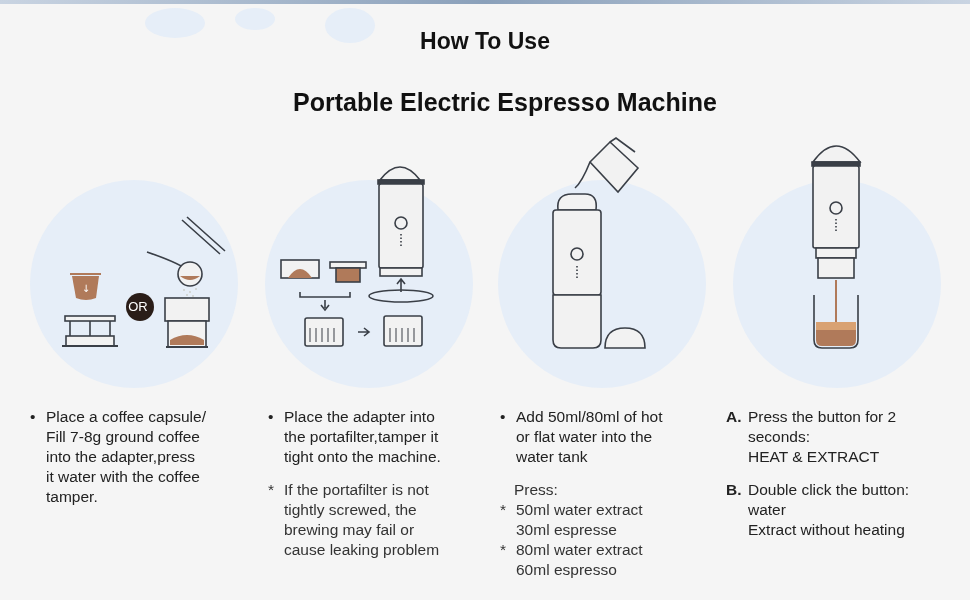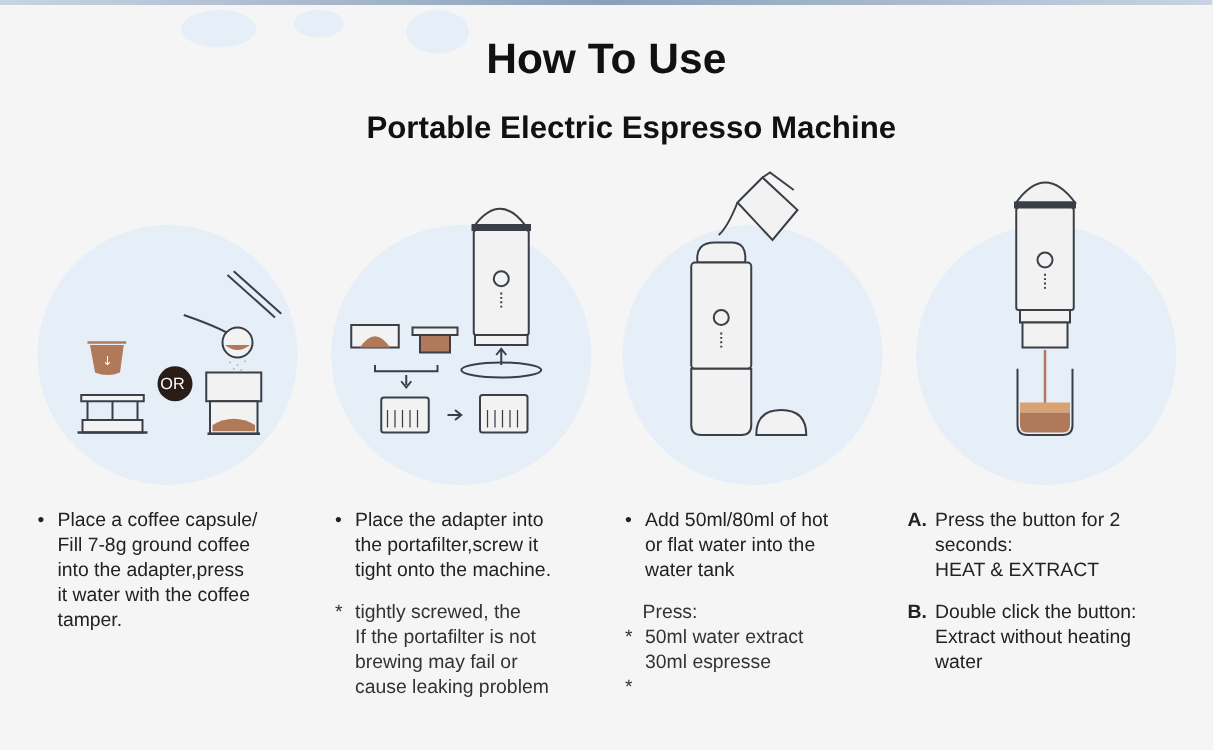--- a/index.html
+++ b/index.html
@@ -1,20 +1,20 @@
 <!DOCTYPE html>
 <html><head>
 <meta charset="utf-8">
 <style>
   html,body{margin:0;padding:0;}
   body{width:970px;height:600px;background:#f5f5f5;position:relative;overflow:hidden;font-family:"Liberation Sans",sans-serif;color:#1a1a1a;}
   .topbar{position:absolute;left:0;top:0;width:970px;height:4px;background:linear-gradient(90deg,#c9d4e2,#8aa0ba,#c9d4e2);}
   .blob{position:absolute;background:#e6eef8;border-radius:50%;}
   .title{position:absolute;left:0;width:970px;text-align:center;font-weight:bold;color:#111;}
-  .t1{top:28px;font-size:34px;}
+  .t1{top:28px;font-size:23px;}
   .t2{top:88px;font-size:25px;padding-left:20px;}
   .circle{position:absolute;width:208px;height:208px;border-radius:50%;background:#e6eef8;top:180px;}
   svg.ill{position:absolute;overflow:visible;}
   .text{position:absolute;font-size:15.5px;line-height:20px;color:#222;}
   .bul{display:flex;}
   .bul .m{width:16px;flex:0 0 16px;}
   .note{color:#333;font-weight:normal;}
   .lbl{font-weight:bold;width:22px;flex:0 0 22px;}
 </style>
 </head>
@@ -138,29 +138,29 @@
       <div>tamper.</div>
     </div>
   </div>
 </div>
 
 <div class="text" style="left:268px;top:407px;width:210px;">
   <div class="bul">
     <span class="m">•</span>
     <div>
       <div>Place the adapter into</div>
-      <div>the portafilter,screw it</div>
+      <div>the portafilter,tamper it</div>
       <div>tight onto the machine.</div>
     </div>
   </div>
   <div class="bul note" style="margin-top:13px;">
     <span class="m">*</span>
     <div>
+      <div>If the portafilter is not</div>
       <div>tightly screwed, the</div>
-      <div>If the portafilter is not</div>
       <div>brewing may fail or</div>
       <div>cause leaking problem</div>
     </div>
   </div>
 </div>
 
 <div class="text" style="left:500px;top:407px;width:210px;">
   <div class="bul">
     <span class="m">•</span>
     <div>
@@ -172,33 +172,37 @@
   <div class="note" style="margin-top:13px;padding-left:14px;">Press:</div>
   <div class="bul note">
     <span class="m">*</span>
     <div>
       <div>50ml water extract</div>
       <div>30ml espresse</div>
     </div>
   </div>
   <div class="bul note">
     <span class="m">*</span>
+    <div>
+      <div>80ml water extract</div>
+      <div>60ml espresso</div>
+    </div>
   </div>
 </div>
 
 <div class="text" style="left:726px;top:407px;width:220px;">
   <div class="bul">
     <span class="lbl">A.</span>
     <div>
       <div>Press the button for 2</div>
       <div>seconds:</div>
       <div>HEAT &amp; EXTRACT</div>
     </div>
   </div>
   <div class="bul" style="margin-top:13px;">
     <span class="lbl">B.</span>
     <div>
       <div>Double click the button:</div>
+      <div>water</div>
       <div>Extract without heating</div>
-      <div>water</div>
     </div>
   </div>
 </div>
 
 </body></html>

